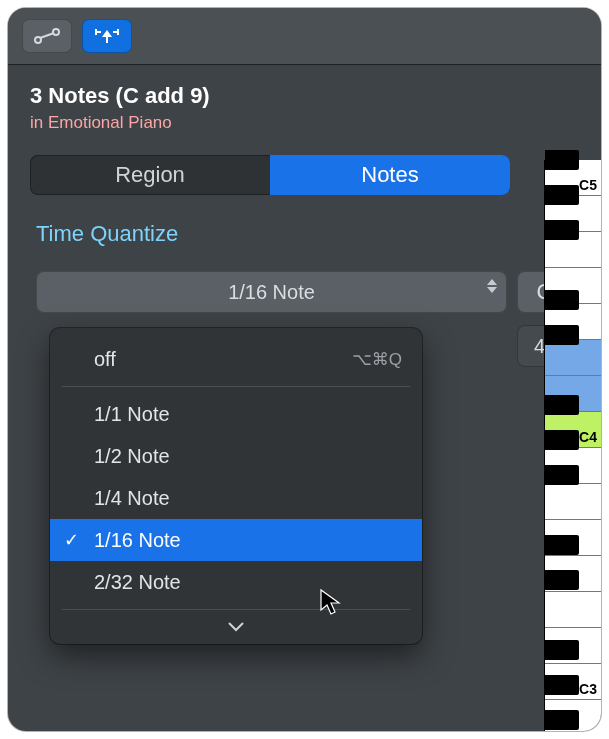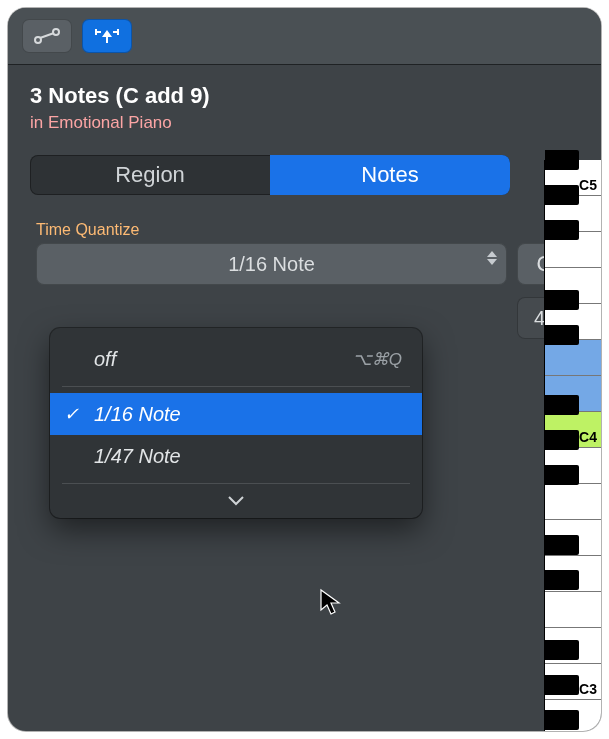--- a/index.html
+++ b/index.html
@@ -35,21 +35,21 @@
   .subtitle{color:#fca5a5;font-size:17px;margin-top:4px;}
   
   .seg{
     margin:12px 22px 0;display:flex;height:40px;border-radius:8px;overflow:hidden;
     background:#2e3235;box-shadow:inset 0 0 0 1px rgba(0,0,0,.35);
     width:480px;
   }
   .segitem{flex:1;display:flex;align-items:center;justify-content:center;font-size:22px;color:#d0d4d7;}
   .segitem.active{background:#1a72e8;color:#fff;}
   
-  .sectlbl{padding:26px 28px 4px;color:#fdba74;font-size:16px;}
+  .sectlbl{padding:26px 28px 24px;color:#7dd3fc;font-size:22px;}
   
   .qrow{display:flex;gap:10px;padding:0 28px;align-items:center;}
   .popup{
     flex:1;height:42px;border-radius:8px;background:#5a6065;position:relative;
     display:flex;align-items:center;justify-content:center;color:#dbdee0;font-size:20px;
     box-shadow:inset 0 0 0 1px rgba(0,0,0,.25);
   }
   .stepper{position:absolute;right:10px;top:8px;display:flex;flex-direction:column;gap:2px;}
   .stepper div{width:0;height:0;border-left:5px solid transparent;border-right:5px solid transparent;}
   .stepper .up{border-bottom:6px solid #c6cbcf;}
@@ -74,21 +74,20 @@
   }
   .wkey{height:35px;border-bottom:1px solid #777; position:relative;}
   .wkey.sel{background:#74a8e6;}
   .bkey{position:absolute;left:0;width:34px;height:20px;background:#000;z-index:2;border-radius:0 2px 2px 0;}
   .oct{position:absolute;right:4px;bottom:2px;font-size:14px;font-weight:700;color:#000;}
   
   .menu{
     position:absolute;left:42px;top:320px;width:372px;
     background:#303437;border-radius:10px;padding:10px 0 6px;
     box-shadow:0 12px 30px rgba(0,0,0,.5),0 0 0 1px rgba(0,0,0,.4);
-    font-style:italic;
   }
   .mitem{
     height:42px;display:flex;align-items:center;padding:0 20px 0 44px;color:#e2e5e7;font-size:20px;position:relative;
   }
   .mitem.sel{background:#1a72e8;color:#fff;}
   .mitem.sel::before{content:"✓";position:absolute;left:14px;font-size:18px;}
   .mitem .hint{margin-left:auto;color:#9aa0a5;font-size:17px;}
   .msep{height:1px;margin:6px 12px;background:#4b4f52;}
   .mchev{height:22px;display:flex;justify-content:center;align-items:center;}
   .mchev svg{width:18px;height:12px;}
@@ -186,22 +185,25 @@
     <div class="bkey" style="top:515px"></div>
     <div class="bkey" style="top:550px"></div>
   </div>
 
   <div class="menu">
     <div class="mitem">
       <span>off</span>
       <span class="hint">⌥⌘Q</span>
     </div>
     <div class="msep"></div>
+    <div class="mitem">1/1 Note</div>
+    <div class="mitem">1/2 Note</div>
+    <div class="mitem">1/4 Note</div>
     <div class="mitem sel">1/16 Note</div>
-    <div class="mitem">1/47 Note</div>
+    <div class="mitem">2/32 Note</div>
     <div class="msep"></div>
     <div class="mchev">
       <svg viewBox="0 0 18 12">
           <path d="M2 2 L9 9 L16 2" fill="none" stroke="#cfd3d6" stroke-width="2"></path>
         </svg>
     </div>
   </div>
 
   <svg class="cursor" width="26" height="30" viewBox="0 0 26 30">
     <path d="M3 2 L3 22 L9 17 L13 26 L17 24 L13 15 L21 15 Z" fill="#000" stroke="#fff" stroke-width="1.2"></path>

